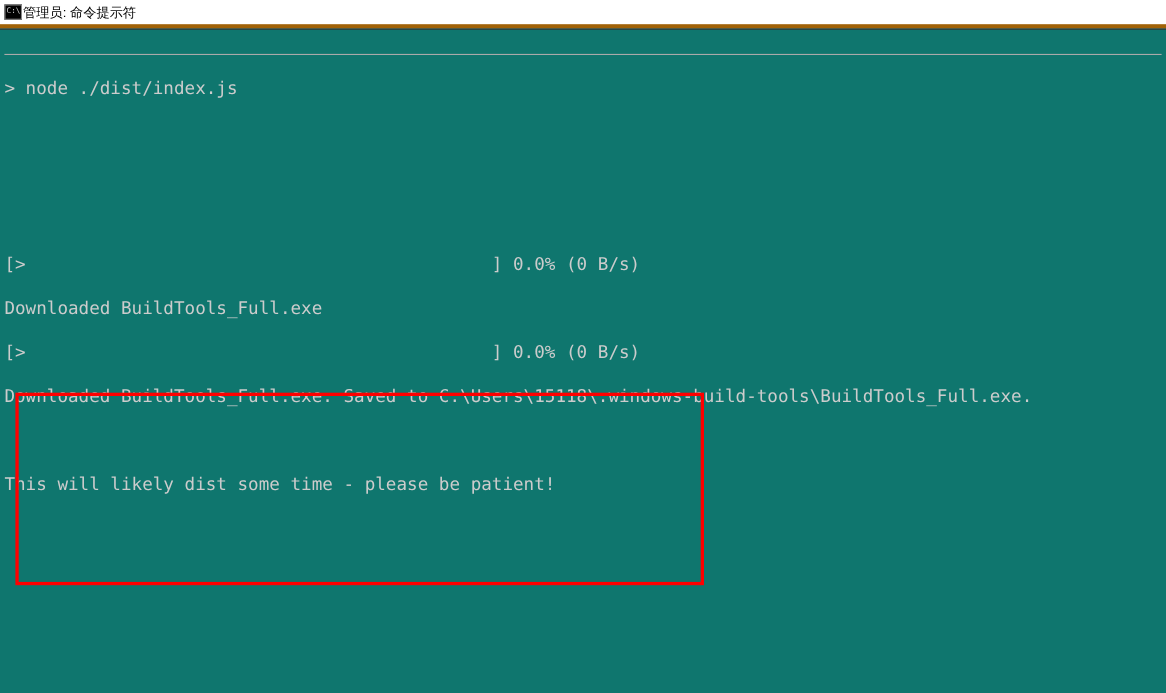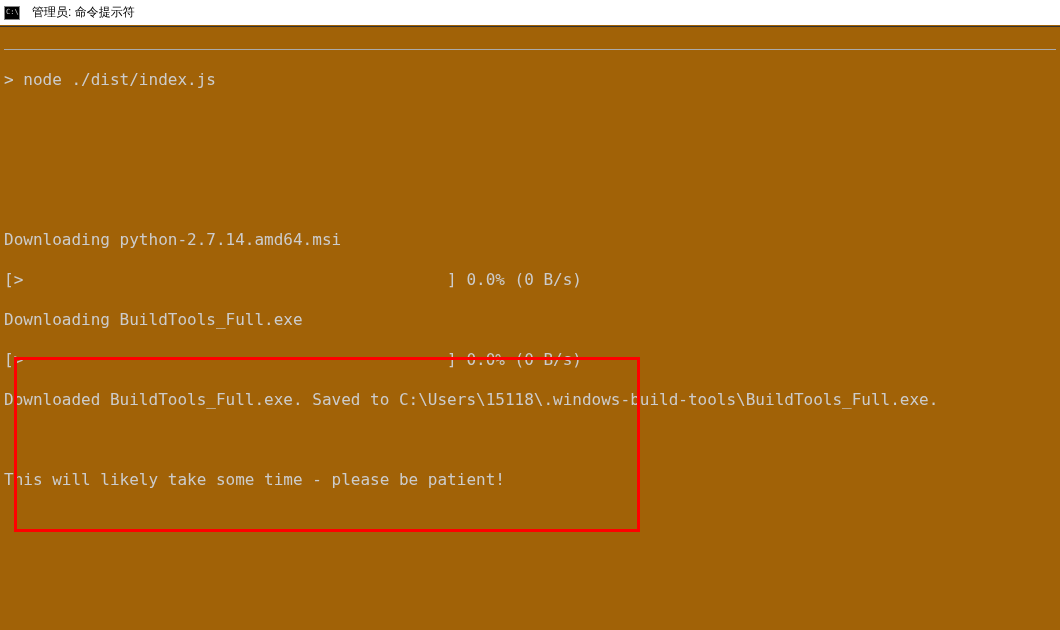--- a/index.html
+++ b/index.html
@@ -14,22 +14,22 @@
       overflow: hidden;
       font-family: "NSimSun", "SimSun", "Consolas", monospace;
       font-size: 16px;
     }
     .titlebar {
       background: #fff;
       height: 26px;
       display: flex;
       align-items: center;
       padding: 0 4px;
-      gap: 12px;
-      border-bottom: 1px solid #a16207;
+      gap: 1px;
+      border-bottom: 4px solid #a16207;
     }
     .titlebar-icon {
       width: 16px;
       height: 14px;
       background: #000;
       border: 1px solid #888;
       position: relative;
       display: inline-block;
     }
     .titlebar-icon::after {
@@ -40,21 +40,21 @@
       top: 1px;
       left: 1px;
       font-family: monospace;
     }
     .titlebar-text {
       font-size: 12px;
       color: #000;
       font-family: "Microsoft YaHei", "SimSun", sans-serif;
     }
     .terminal {
-      background: #a16207;
+      background: #0f766e;
       color: #ccc;
       padding: 2px 4px;
       line-height: 20px;
       white-space: pre;
       font-family: "NSimSun", "Consolas", monospace;
       position: relative;
       height: calc(100% - 26px);
       border-top: 1px solid #333;
     }
     .separator-line {
@@ -83,27 +83,26 @@
   <span class="titlebar-icon"></span>
   <span class="titlebar-text">管理员: 命令提示符</span>
 </div>
 
 <div class="terminal">
 <div class="separator-line"></div>
 <div class="line white">&gt; node ./dist/index.js</div>
 <div class="line"> </div>
 <div class="line"> </div>
 <div class="line"> </div>
-<div class="line white">Downloading python-2.7.14.amd64.msi</div>
 <div class="line white">[&gt;                                            ] 0.0% (0 B/s)</div>
-<div class="line white">Downloading BuildTools_Full.exe</div>
+<div class="line white">Downloaded BuildTools_Full.exe</div>
 <div class="line white">[&gt;                                            ] 0.0% (0 B/s)</div>
 <div class="line white">Downloaded BuildTools_Full.exe. Saved to C:\Users\15118\.windows-build-tools\BuildTools_Full.exe.</div>
 <div class="line"> </div>
-<div class="line white">This will likely take some time - please be patient!</div>
+<div class="line white">This will likely dist some time - please be patient!</div>
 
 
 
 
 
 
 
 
 
 

